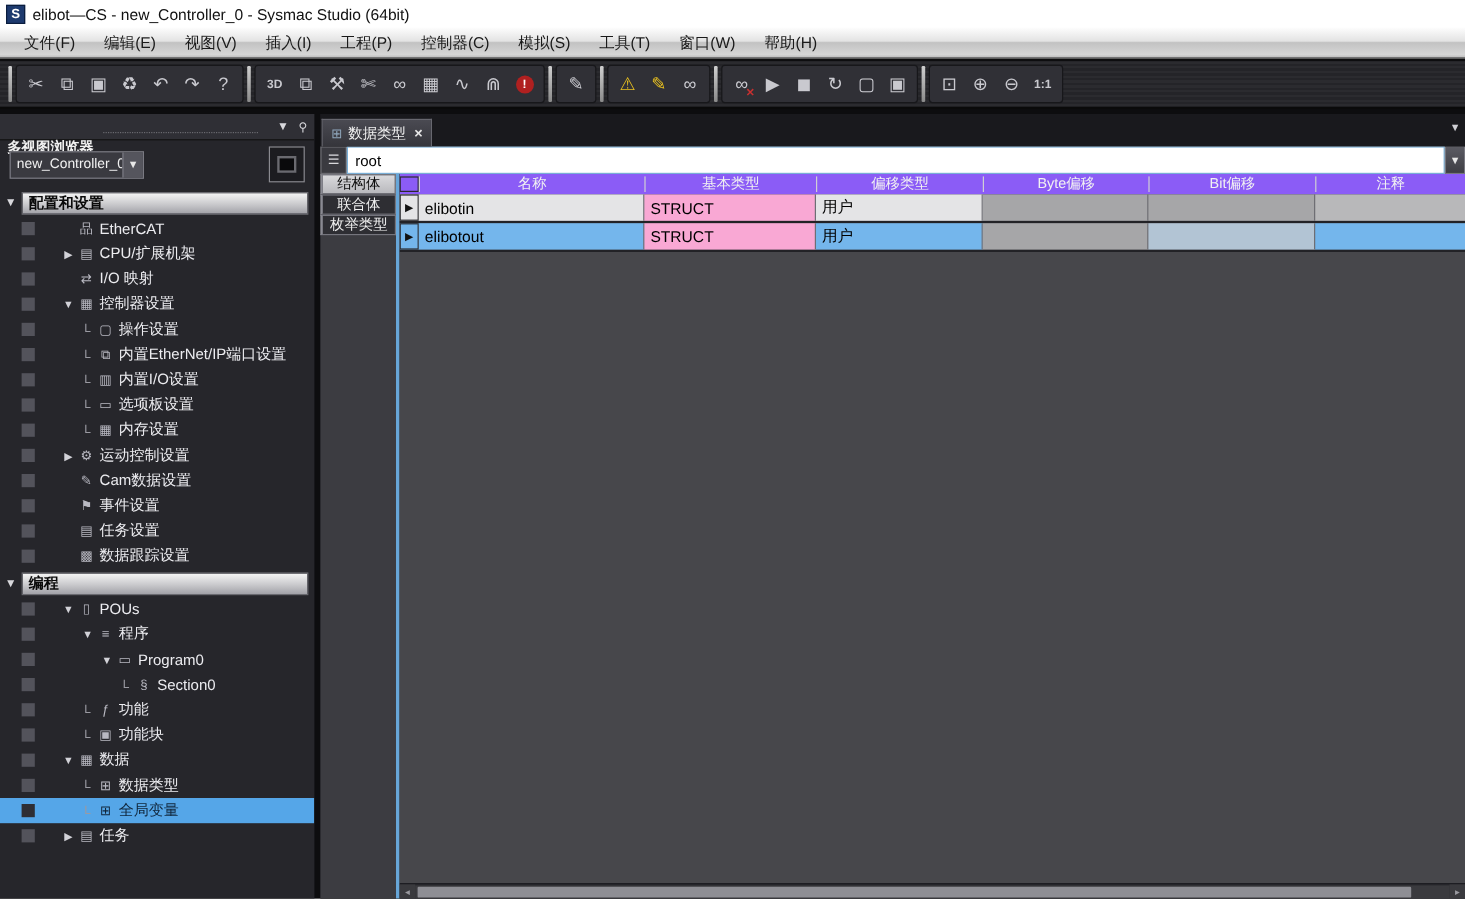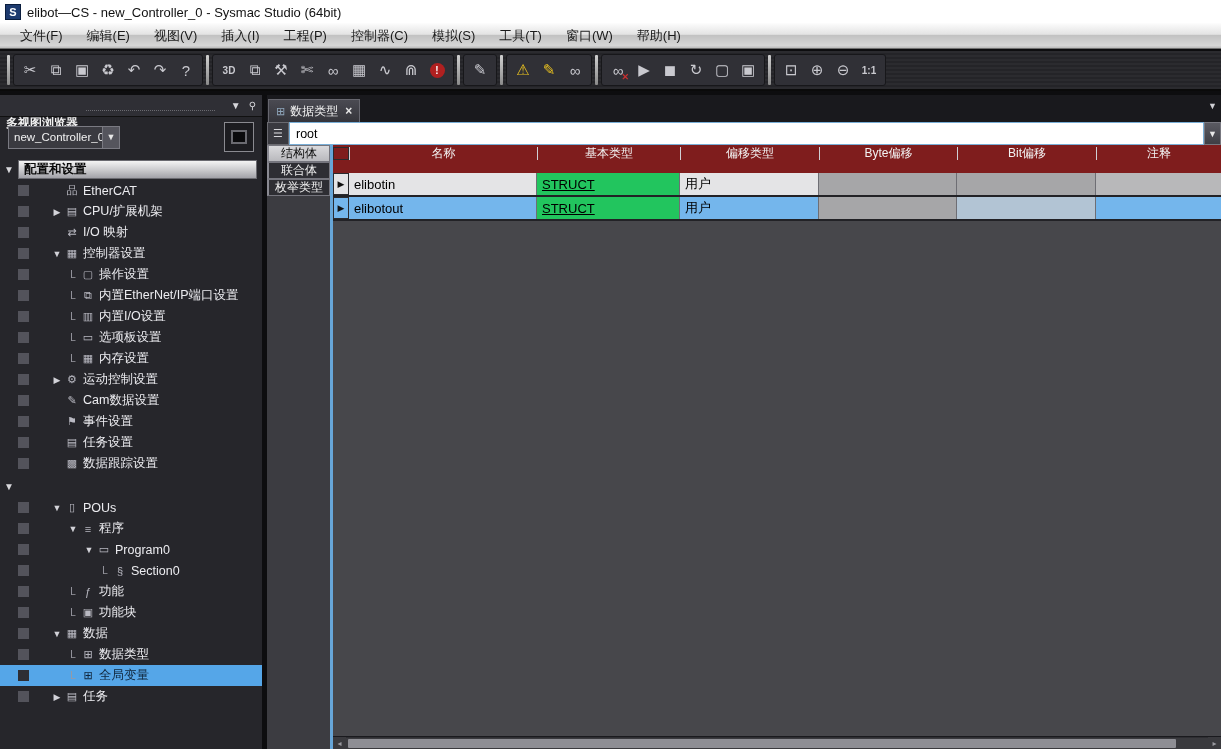--- a/index.html
+++ b/index.html
@@ -84,33 +84,33 @@
     color:#e8e8e8; font-size:9px; display:flex; align-items:center; justify-content:center;}
 
   .content { display:flex; height:604px; }
   .side-tabs { width:63px; background:#3c3c41; display:flex; flex-direction:column; }
   .side-tab { height:17px; display:flex; align-items:center; justify-content:center; font-size:12px;
     color:#f0f0f0; background:#2e2e33; border:1px solid #75757d; border-left:2px solid #8a8a92; cursor:default;}
   .side-tab.active { background:linear-gradient(180deg,#dadadd,#b9b9bd); color:#0a0a0a; }
   .blue-divider { width:3px; background:#67a6d8; }
   .grid-area { flex:1; background:#47474b; display:flex; flex-direction:column; overflow:hidden;}
 
-  .grid-header { height:28px; background:#7f1d1d; display:flex; }
+  .grid-header { height:17px; background:#8b5cf6; display:flex; }
   .gh-cell { color:#f2f2f2; font-size:12px; display:flex; align-items:center; justify-content:center;
     border-left:1px solid #cfcfd4; height:13px; margin-top:2px; }
   .gh-arrow { border-left:none; }
   .grid-row { height:24px; display:flex; border-bottom:2px solid #222226; }
   .g-cell { font-size:13px; color:#000; display:flex; align-items:center; padding-left:5px;
     border-right:1px solid #6e6e74; overflow:hidden; white-space:nowrap;}
   .col-arrow { width:16px; padding-left:0; justify-content:center; font-size:9px; color:#111;
     border:1px solid #2a2a2e; }
   .col-name { width:188px; } .col-base { width:143px; } .col-offset { width:139px; }
   .col-byte { width:138px; } .col-bit { width:139px; } .col-comment { flex:1; border-right:none; }
   .grid-row .col-name, .grid-row .col-offset, .grid-row .col-arrow { background:#e4e4e6; }
-  .grid-row .col-base { background:#22c55e;text-decoration:underline; }
+  .grid-row .col-base { background:#f9a8d4; }
   .grid-row .col-byte, .grid-row .col-bit { background:#a6a6a8; }
   .grid-row .col-comment { background:#b8b8ba; }
   .grid-row.selected .col-name, .grid-row.selected .col-offset,
   .grid-row.selected .col-comment, .grid-row.selected .col-arrow { background:#74b6ec; }
   .grid-row.selected .col-bit { background:#b2c4d4; }
 
   .grid-empty { flex:1; background:#47474b; }
   .hscroll { height:13px; background:#2e2e32; display:flex; align-items:center; border-top:1px solid #1a1a1e;}
   .hs-btn { width:13px; height:13px; color:#9a9aa0; font-size:8px; display:flex; align-items:center; justify-content:center;
     background:#3a3a3e; flex:none;}
@@ -310,20 +310,21 @@
         </div>
         <div class="tree-row">
           <span class="chk"></span>
           <span class="sp" style="width: 21px;"></span>
           <span class="pfx"></span>
           <span class="t-ico">▩</span>
           <span>数据跟踪设置</span>
         </div>
         <div class="tree-section">
           <span class="sec-arrow">▼</span>
+          <div class="sec-bar">编程</div>
         </div>
         <div class="tree-row">
           <span class="chk"></span>
           <span class="sp" style="width: 21px;"></span>
           <span class="pfx">▼</span>
           <span class="t-ico">▯</span>
           <span>POUs</span>
         </div>
         <div class="tree-row">
           <span class="chk"></span>

